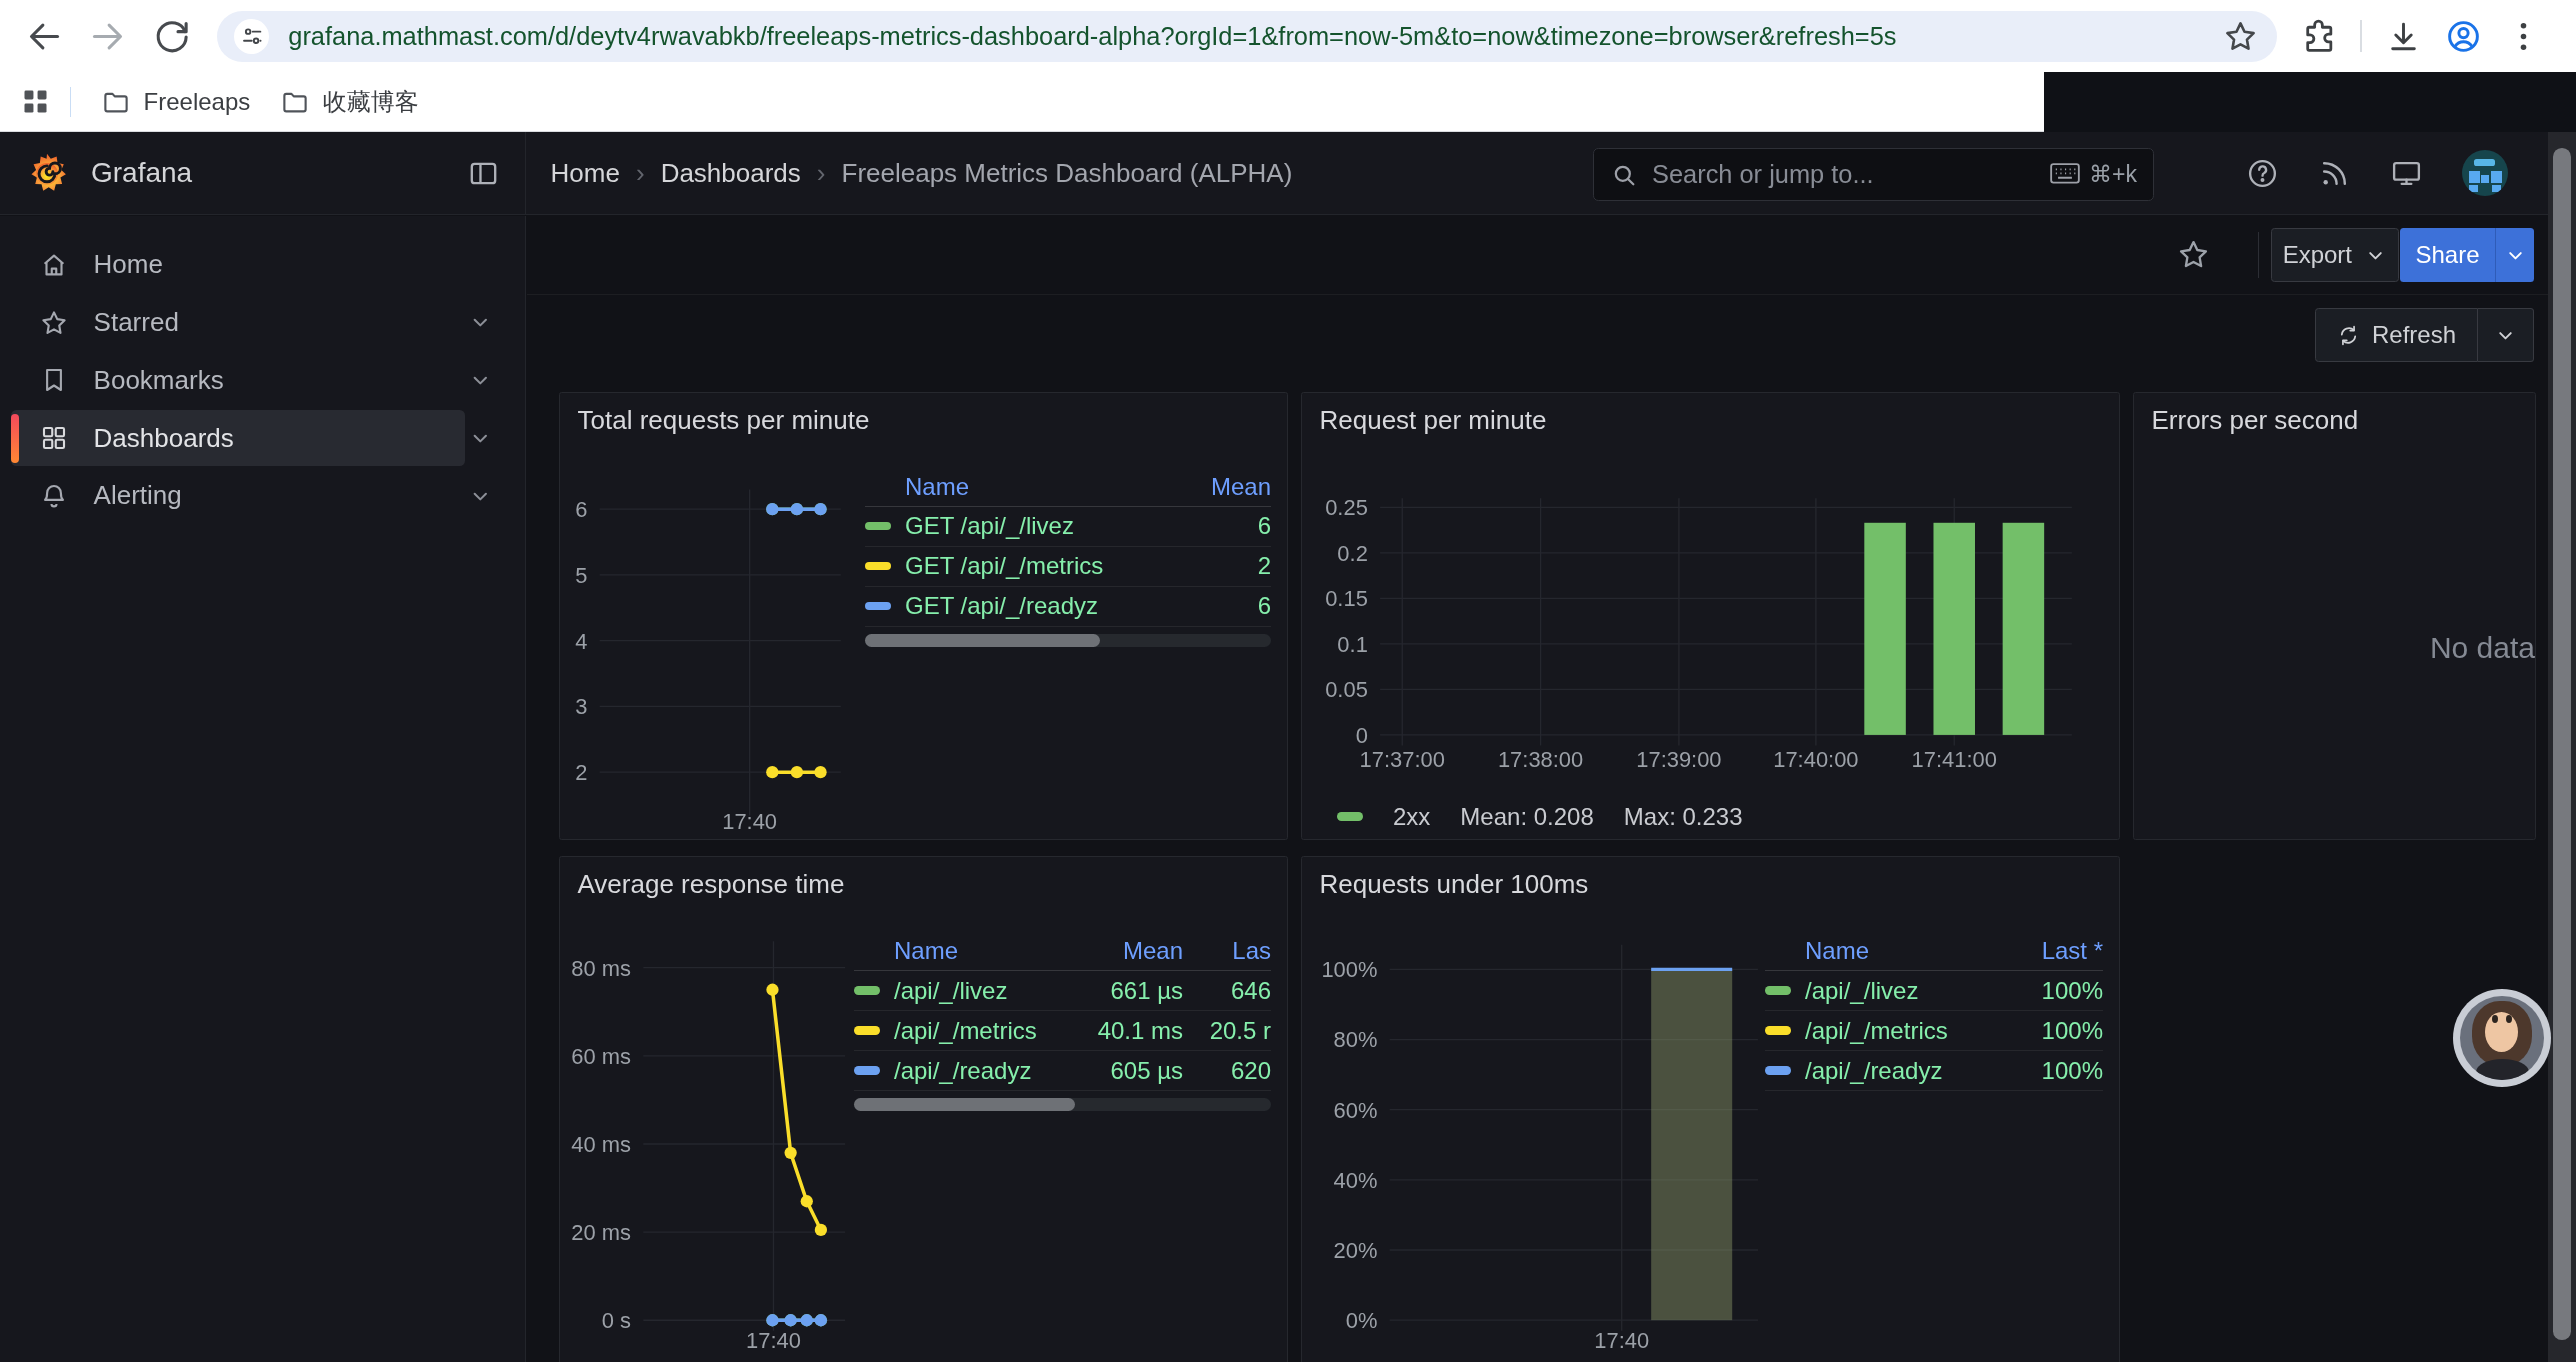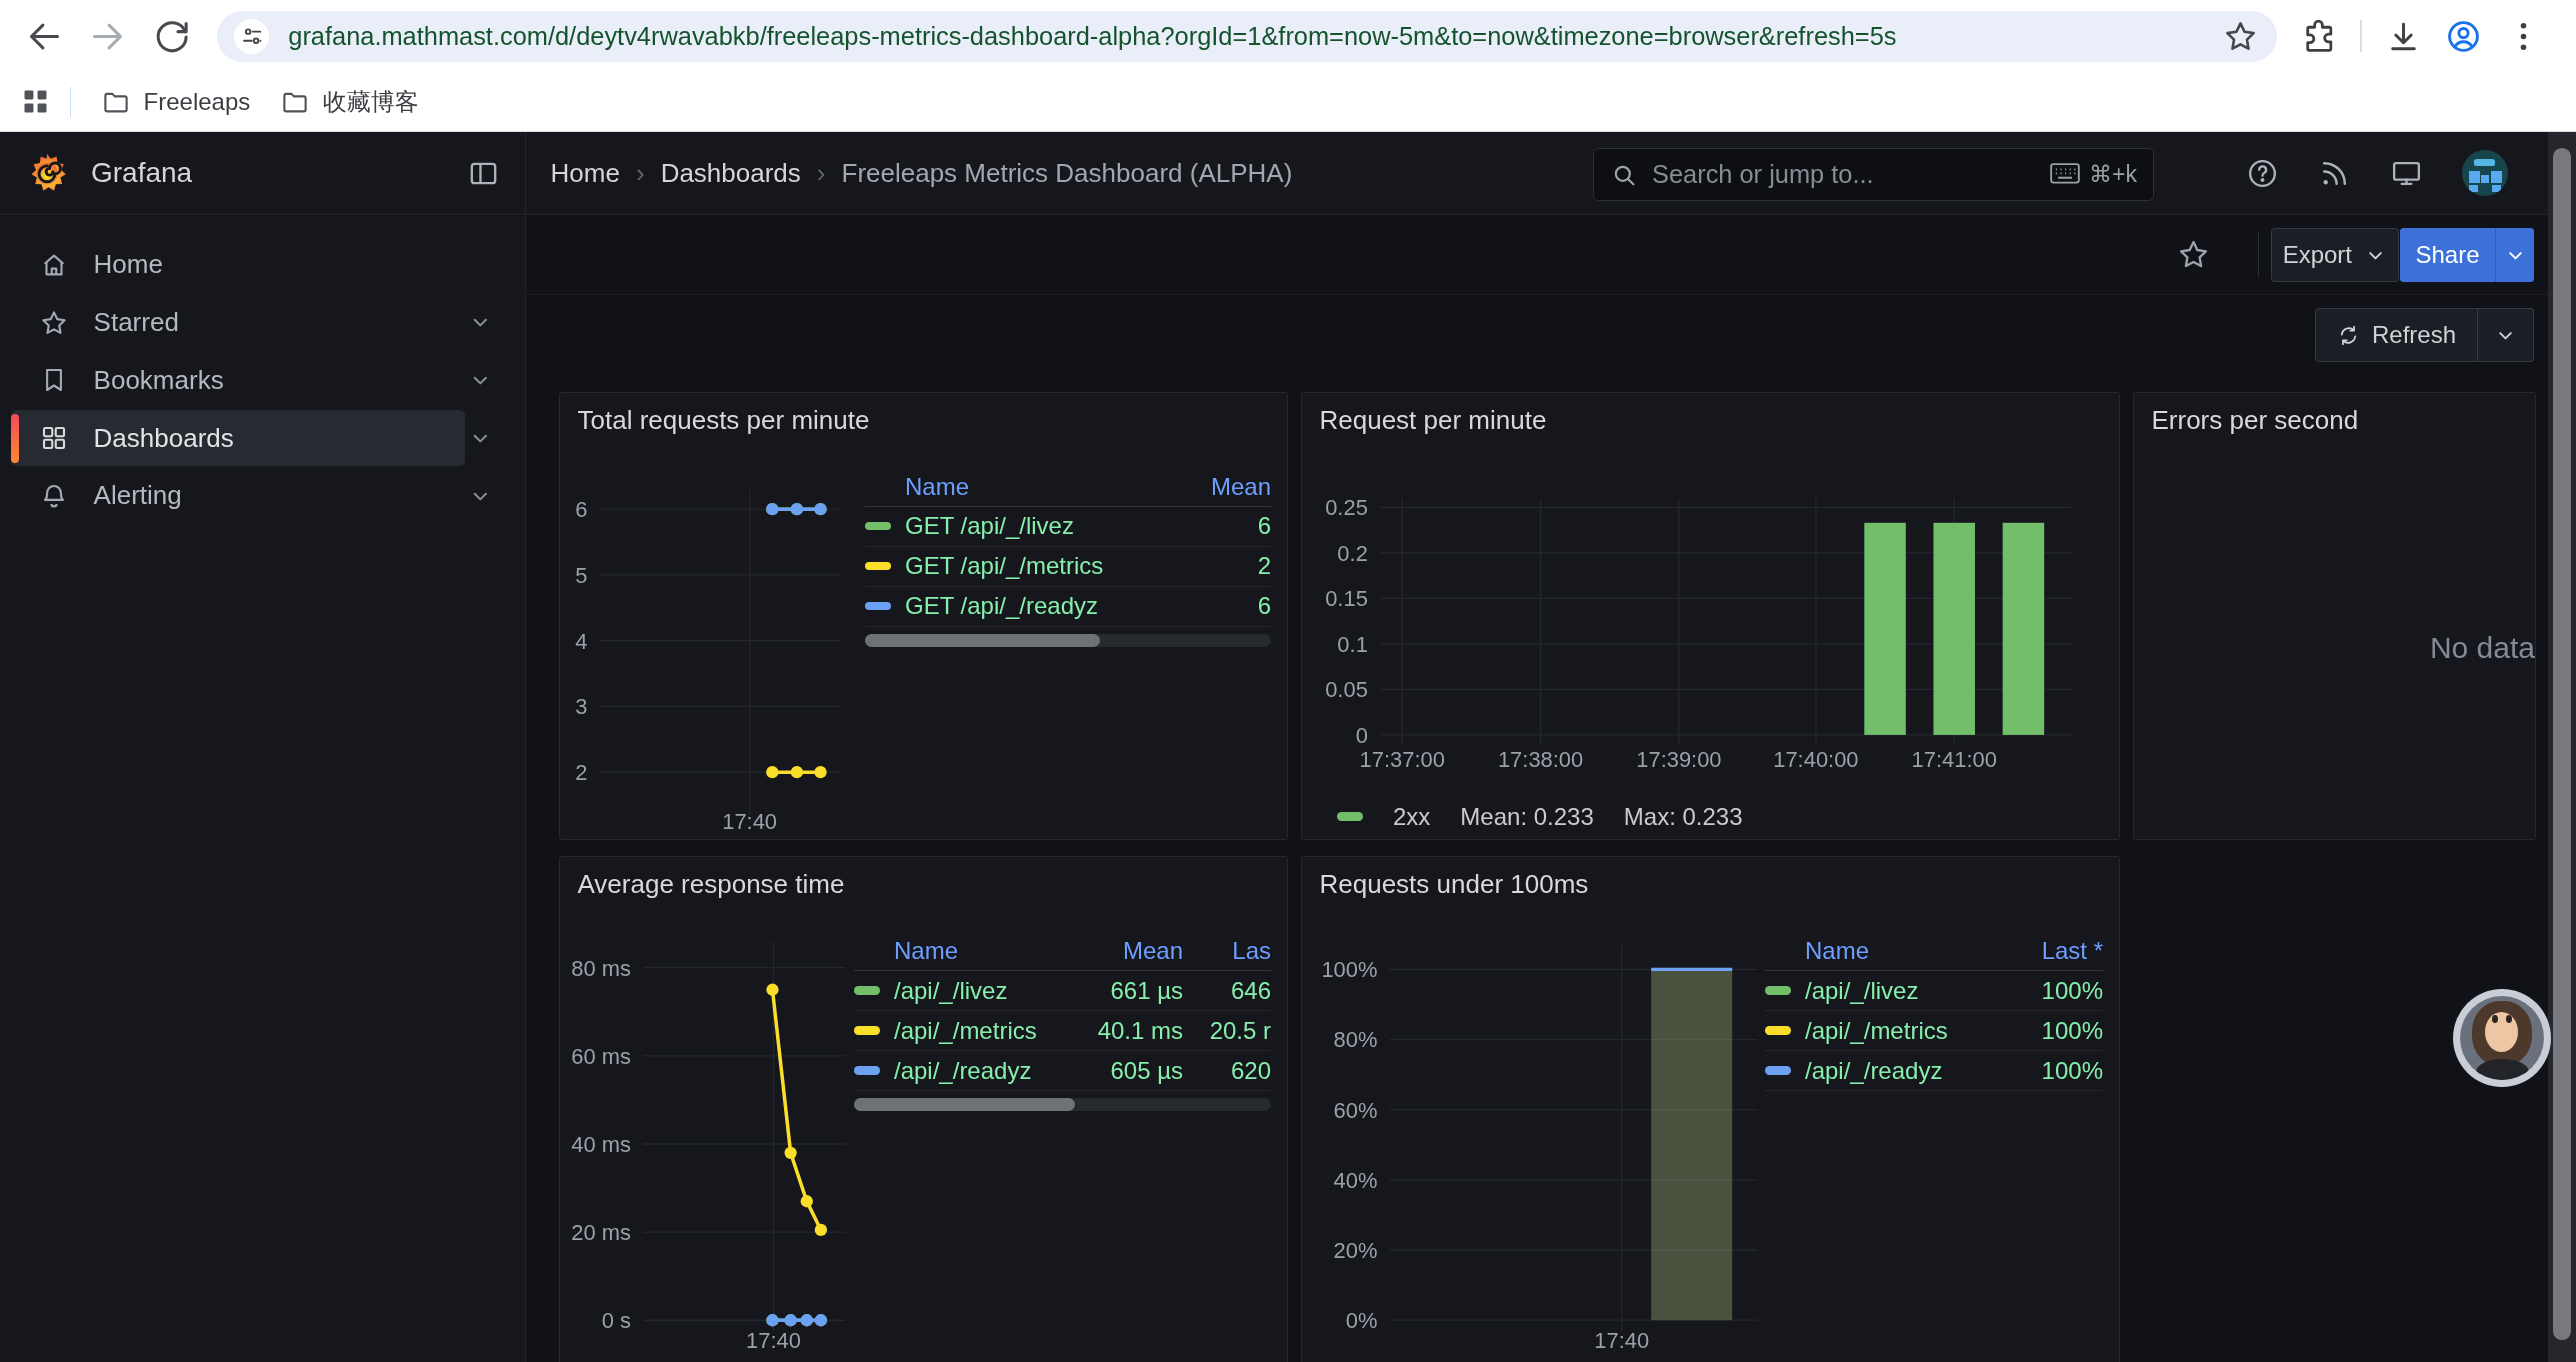--- a/index.html
+++ b/index.html
@@ -16,21 +16,21 @@
   .url-bar { margin-left:26px; width:2060px; height:51px; background:#e9eef9;
     border-radius:25.4px; display:flex; align-items:center; padding:0 17.5px; }
   .url-site-ic { width:35px; height:35px; color:#43464a; background:#ffffff;
     border-radius:50%; display:flex; align-items:center; justify-content:center; padding:5.3px; }
   .url-text { margin-left:19px; font-size:25.4px; color:#14532d; white-space:nowrap;
     overflow:hidden; flex:1; }
   .url-star { width:37px; height:37px; color:#44474b; flex:0 0 auto; }
   .toolbar-right { display:flex; align-items:center; margin-left:23px; gap:23px; }
   .tb-ic { width:37px; height:37px; color:#3d4043; }
   .tb-sep { width:1.8px; height:32px; background:#d9dde2; }
-  .bookmarks-bar { position:absolute; left:0; top:72px; width:2576px; height:60px;
+  .bookmarks-bar { position:absolute; left:0; top:72px; width:2044px; height:60px;
     background:#ffffff; border-bottom:0.9px solid #dadce0; display:flex; align-items:center; }
   .bm-apps { width:33px; height:33px; color:#505357; margin-left:19px; }
   .bm-sep { width:1.8px; height:30px; background:#c9ddf5; margin-left:17.5px; }
   .bm-item { display:flex; align-items:center; gap:12.3px; margin-left:30px;
     font-size:24px; color:#3b3e42; }
   .bm-item .ic { width:30px; height:30px; color:#50545a; }
 
   
   .grafana { position:absolute; left:0; top:132px; width:2576px; height:1231px;
     background:#111217; color:#d5d6d9; }
@@ -480,21 +480,21 @@
                 <text x="586.0699999999999" y="427" text-anchor="middle">17:40:00</text>
                 <line x1="743.87" y1="120" x2="743.87" y2="402" stroke="#25272e" stroke-width="1.5"></line>
                 <text x="743.87" y="427" text-anchor="middle">17:41:00</text>
                 <rect x="641.3000000000001" y="148.03846153846155" width="47.339999999999996" height="241.96153846153845" fill="#73bf69"></rect>
                 <rect x="720.2" y="148.03846153846155" width="47.339999999999996" height="241.96153846153845" fill="#73bf69"></rect>
                 <rect x="799.1" y="148.03846153846155" width="47.339999999999996" height="241.96153846153845" fill="#73bf69"></rect>
               </svg>
               <div class="blegend" style="left: 35px; top: 410px;">
                 <span class="lg-pill" style="background: rgb(115, 191, 105);"></span>
                 <span>2xx</span>
-                <span>Mean: 0.233</span>
+                <span>Mean: 0.208</span>
                 <span>Max: 0.233</span>
               </div>
             </div>
             <div class="panel" style="left: 1606px; top: 17.5px; width: 403px; height: 448px;">
               <div class="panel-title">Errors per second</div>
               <div class="nodata" style="top: 238px; text-align: right;">No data</div>
             </div>
             <div class="panel" style="left: 32px; top: 482px; width: 729px; height: 544px;">
               <div class="panel-title">Average response time</div>
               <svg class="chart" width="729" height="544" viewBox="0 0 831 620">

